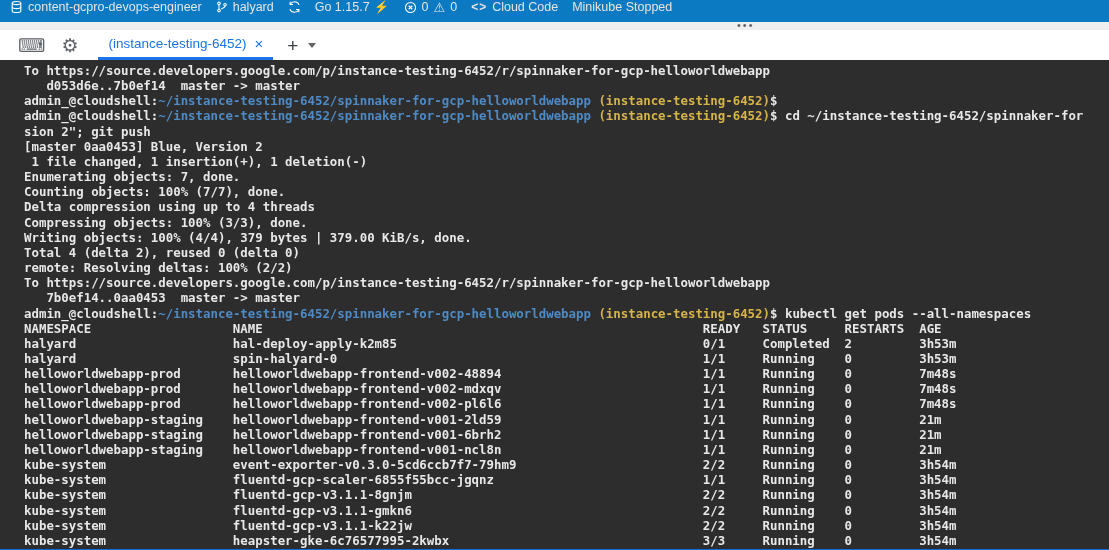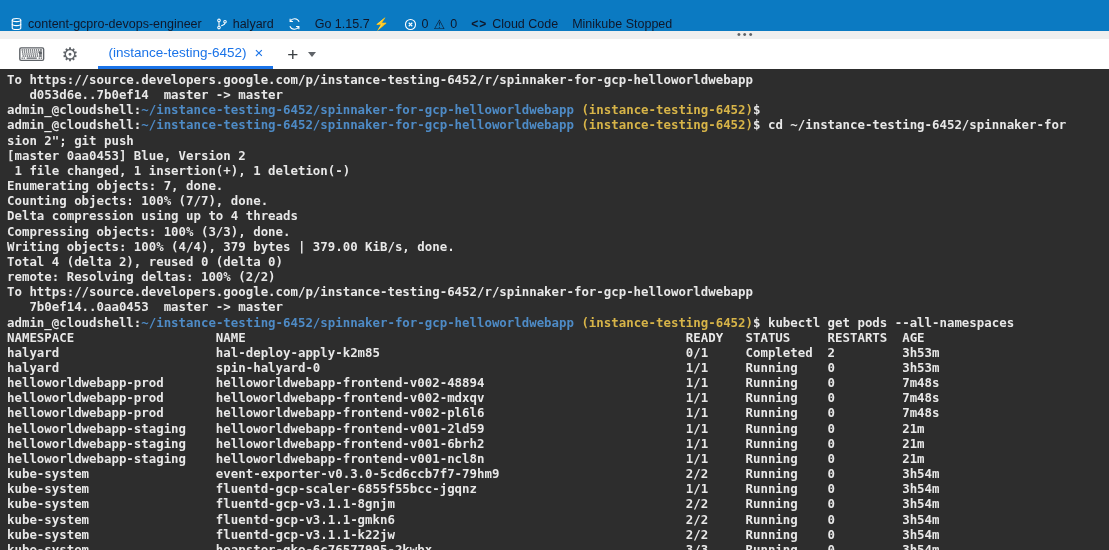--- a/index.html
+++ b/index.html
@@ -2,22 +2,22 @@
 <html style="--statusbar-bg: #0b7ac2; --accent-blue: #1a73e8; --terminal-bg: #2d2d2d; --terminal-fg: #e8e8e8; --path-blue: #4e8bc6; --project-yellow: #d7b448; --bottom-edge: #1967d2;"><head>
 <meta charset="utf-8">
 <style>
   html,body{margin:0;padding:0;}
   body{
     width:1109px;height:550px;overflow:hidden;position:relative;
     font-family:"Liberation Sans",sans-serif;background:#fff;
   }
   
   .statusbar{
-    height:31px;background:var(--statusbar-bg,#0b7ac2);color:#0f172a;
-    display:flex;align-items:flex-end;font-size:12.5px;white-space:nowrap;
+    height:22px;background:var(--statusbar-bg,#0b7ac2);color:#e5e5e5;
+    display:flex;align-items:flex-start;font-size:12.5px;white-space:nowrap;
   }
   .sb-item{display:flex;align-items:center;gap:5px;margin-left:14px;cursor:pointer;}
   .sb-item:first-child{margin-left:10px;}
   .sb-item svg{display:block;}
   .sb-glyph{font-size:12px;line-height:1;}
   .sb-brackets{letter-spacing:1px;font-weight:bold;font-size:12px;}
   
   .dragstrip{height:8px;background:#efefef;position:relative;}
   .dots{
     position:absolute;left:737px;top:-4px;color:#5f6368;
@@ -46,21 +46,21 @@
     align-self:center;width:0;height:0;margin-left:10px;cursor:pointer;
     border-left:4px solid transparent;border-right:4px solid transparent;
     border-top:5px solid #5f6368;
   }
   
   .terminal{
     height:486px;background:var(--terminal-bg,#2d2d2d);
     color:var(--terminal-fg,#e8e8e8);
     font-family:"DejaVu Sans Mono","Liberation Mono",monospace;
     font-weight:bold;font-size:12.4px;line-height:15.15px;
-    padding:3px 0 0 7px;overflow:hidden;white-space:pre;cursor:text;
+    padding:3px 0 0 24px;overflow:hidden;white-space:pre;cursor:text;
   }
   .tline{white-space:pre;}
   .c-path{color:var(--path-blue,#4e8bc6);}
   .c-proj{color:var(--project-yellow,#d7b448);}
   .bottom-edge{height:4px;background:var(--bottom-edge,#1967d2);}
 </style>
 </head>
 <body>
 
 <div class="statusbar">

